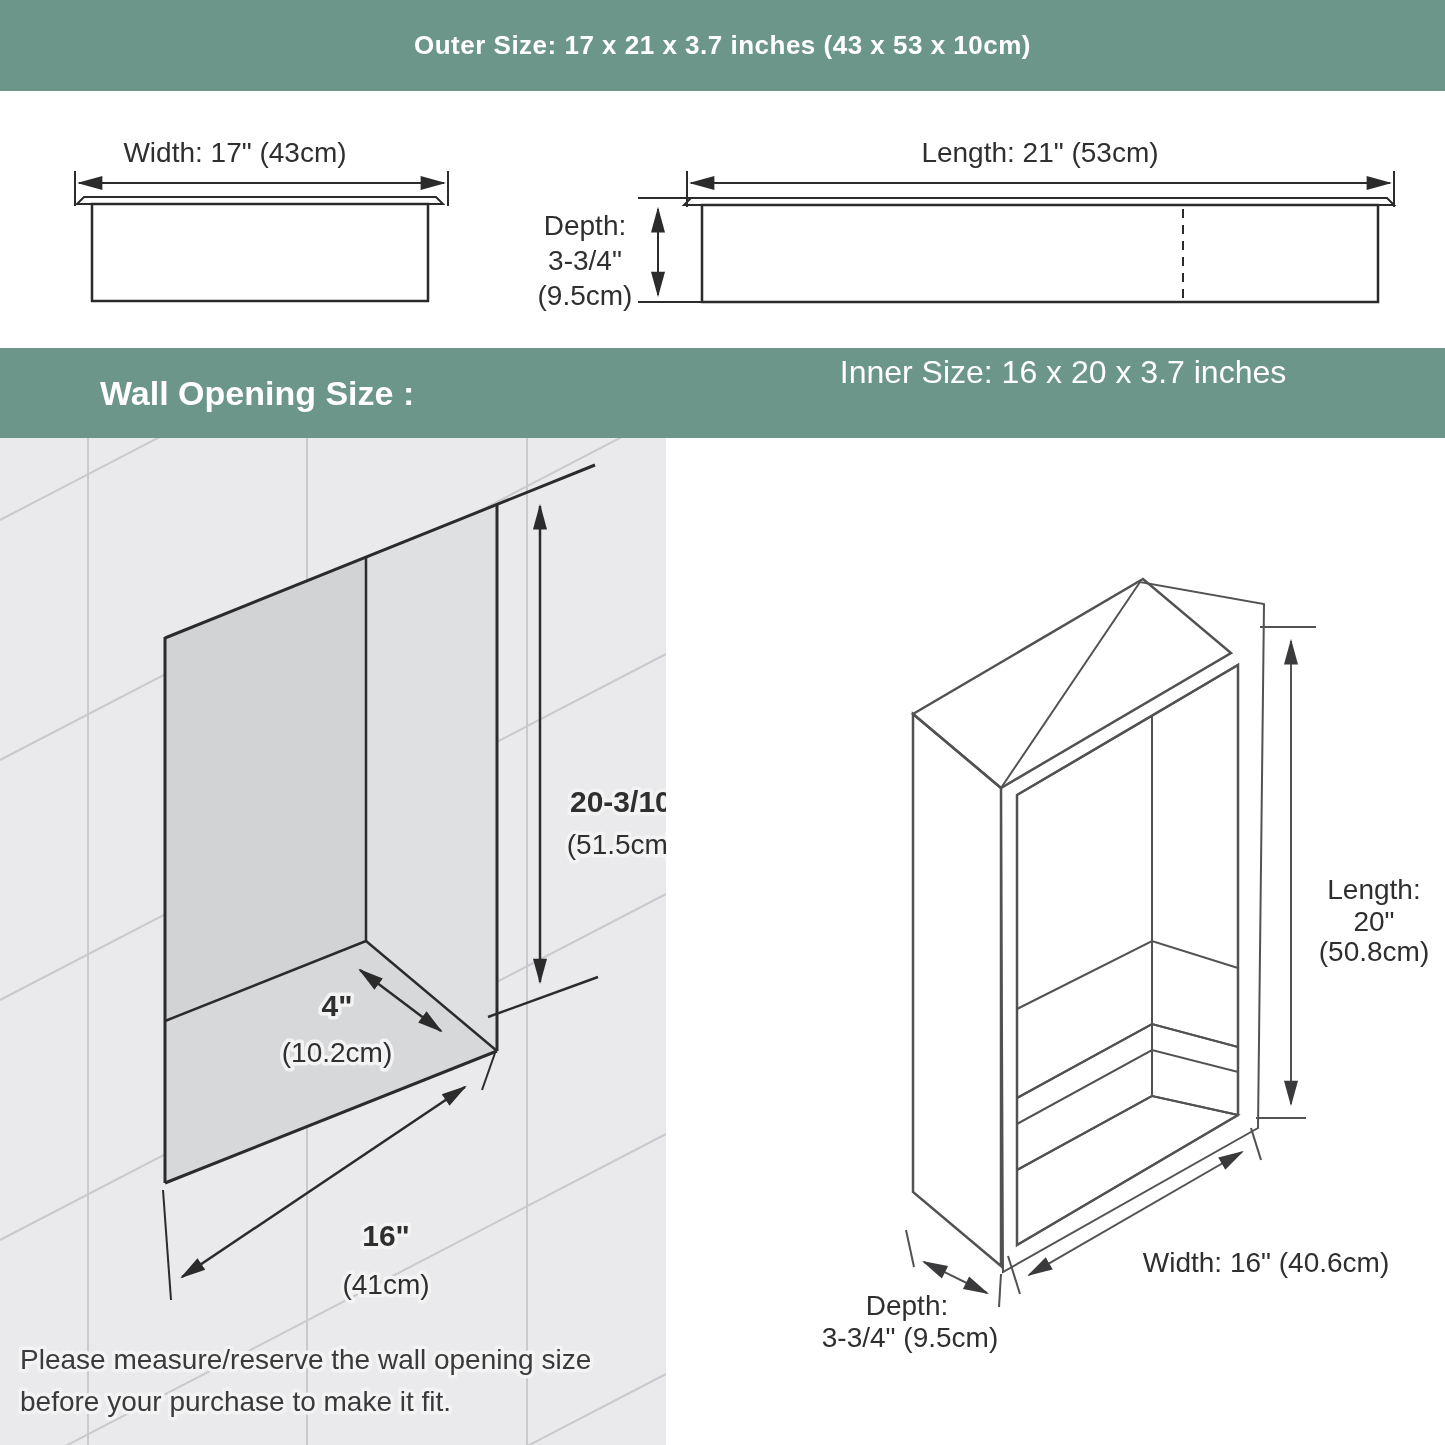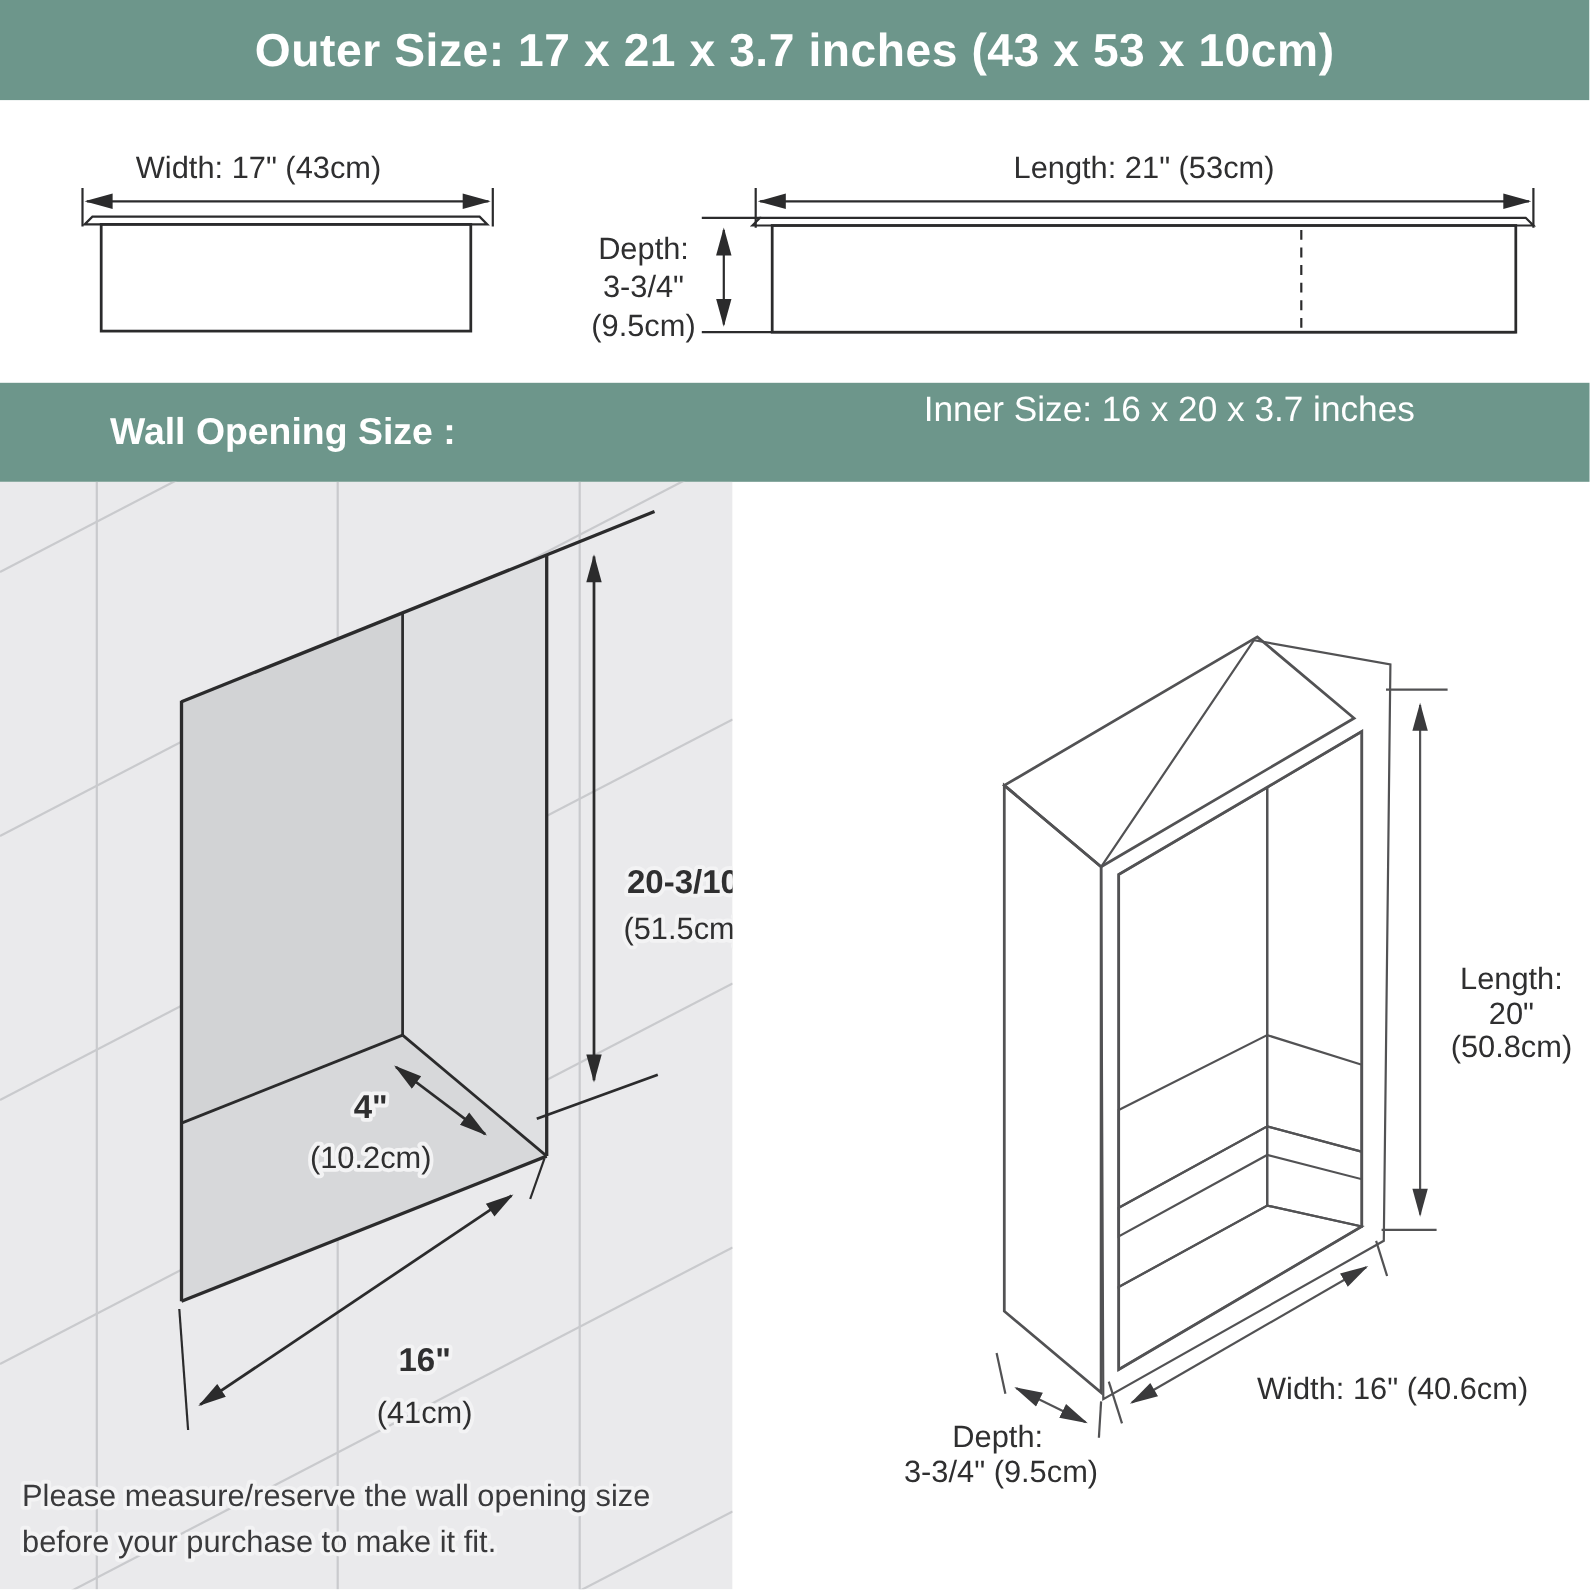--- a/index.html
+++ b/index.html
@@ -3,21 +3,21 @@
 <meta charset="utf-8">
 <style>
   html,body{margin:0;padding:0;}
   body{
     width:1445px;height:1445px;position:relative;overflow:hidden;
     background:#ffffff;
     font-family:"Liberation Sans", sans-serif;
   }
   .banner{position:absolute;left:0;width:1445px;background:#6d968b;color:#ffffff;}
   #banner-top{top:0;height:91px;display:flex;align-items:center;justify-content:center;}
-  #banner-top .t{font-size:42px;font-weight:bold;letter-spacing:.5px;}
+  #banner-top .t{font-size:26px;font-weight:bold;letter-spacing:.5px;}
   #banner-mid{top:348px;height:90px;padding-left:26px;}
   #banner-mid .left{position:absolute;left:100px;top:0;height:90px;display:flex;align-items:center;
     font-size:34px;font-weight:bold;}
   #banner-mid .right{position:absolute;left:780px;width:566px;top:4px;text-align:center;
     font-size:32px;font-weight:normal;line-height:40px;}
   svg{position:absolute;display:block;}
   #svg-top{left:0;top:91px;}
   #svg-wall{left:0;top:438px;}
   #svg-niche{left:666px;top:438px;}
   .ln{stroke:#2b2b2c;stroke-width:2;fill:none;}

